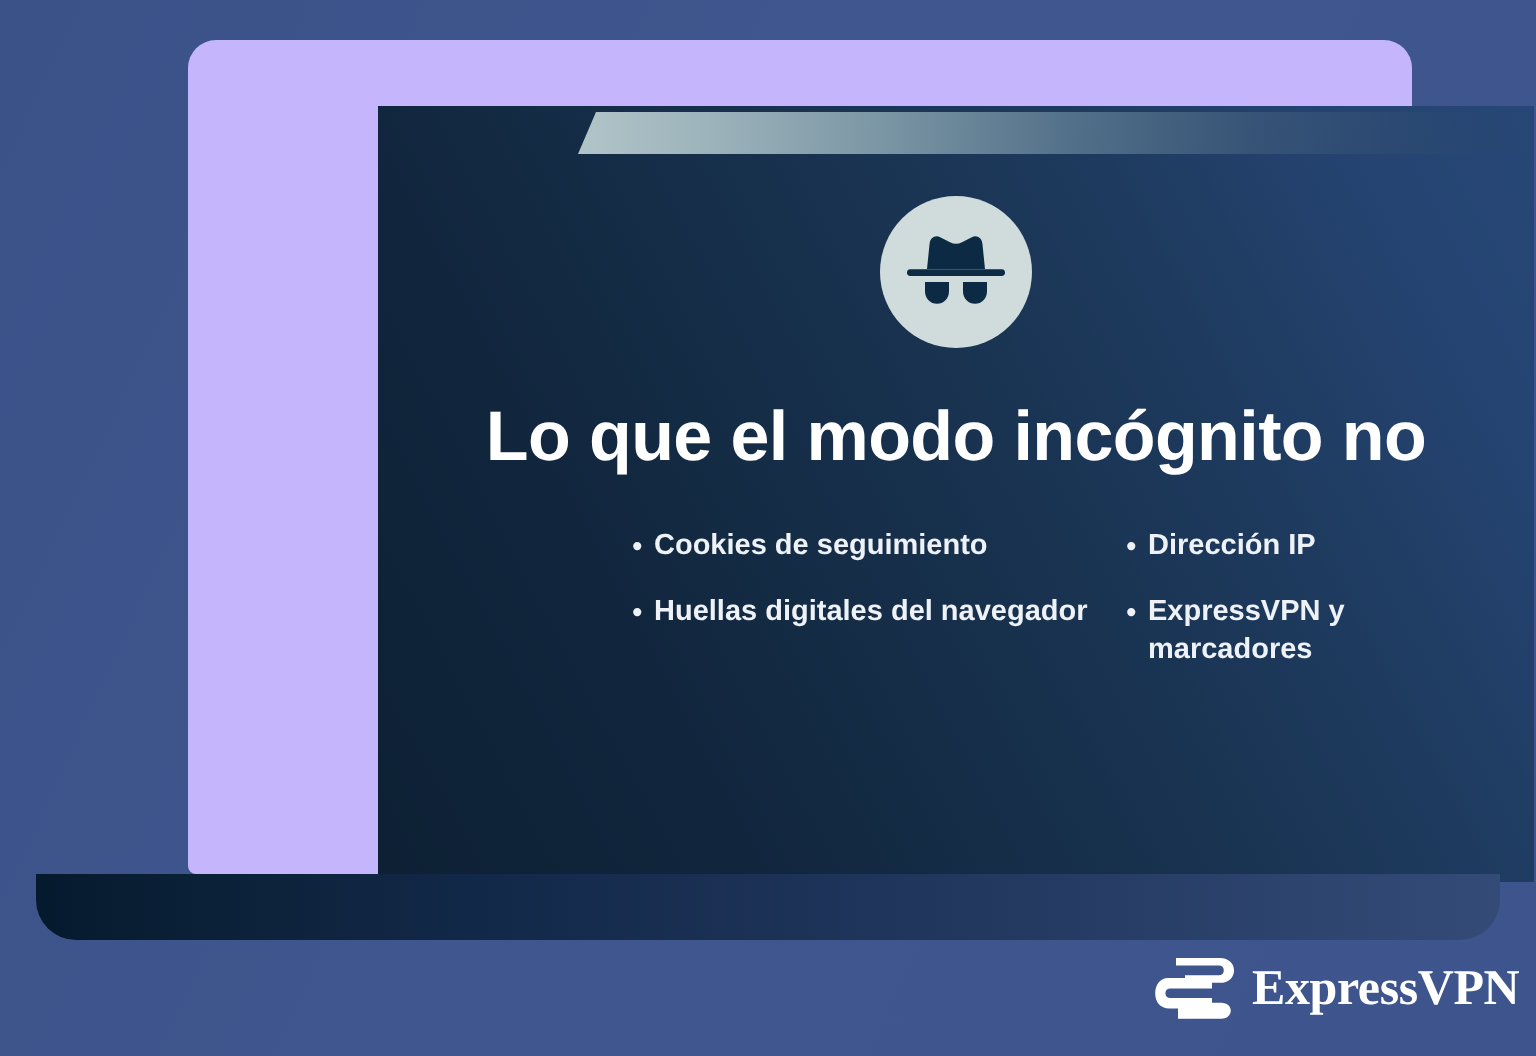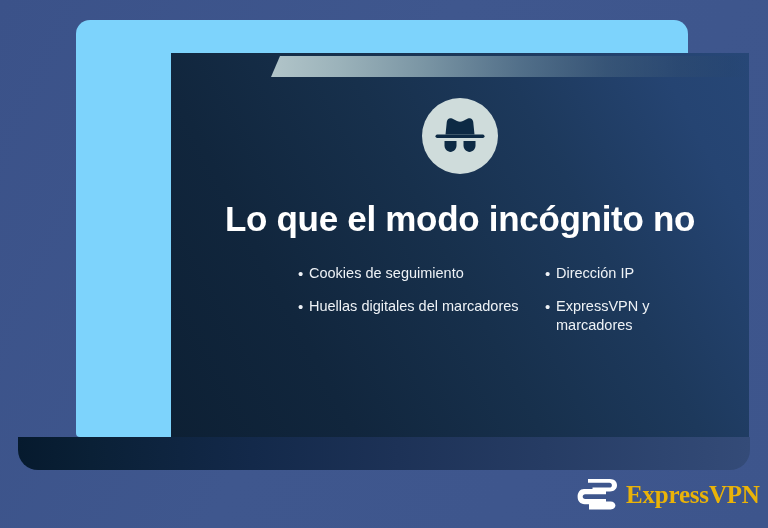--- a/index.html
+++ b/index.html
@@ -26,25 +26,25 @@
   #laptop {
     position: absolute;
     left: 0;
     top: 0;
     width: 768px;
     height: 528px;
   }
 
   #laptop-bezel {
     position: absolute;
-    left: 76px;
+    left: 94px;
     top: 20px;
     width: 612px;
     height: 417px;
-    background: #7dd3fc;
+    background: #c4b5fd;
     border-radius: 14px 14px 4px 4px;
   }
 
   #laptop-screen {
     position: absolute;
     left: 95px;
     top: 33px;
     width: 578px;
     height: 388px;
     overflow: hidden;
@@ -151,39 +151,39 @@
     line-height: 19px;
   }
   .bullet-dot {
     flex: none;
     width: 11px;
     margin-top: 0px;
     font-size: 15px;
     line-height: 19px;
     color: #eef2f6;
   }
-  .bullet-text { flex: 1; }
+  .bullet-text { flex: 1; font-weight: bold; }
 
   
   #expressvpn-logo {
     position: absolute;
     left: 576px;
     top: 474px;
     height: 40px;
     display: flex;
     align-items: center;
   }
   #expressvpn-mark {
     width: 42px;
     height: 34px;
     flex: none;
   }
   #expressvpn-wordmark {
     margin-left: 8px;
-    color: #eab308;
+    color: #ffffff;
     font-family: "Liberation Serif", serif;
     font-size: 25px;
     font-weight: bold;
     letter-spacing: -0.2px;
     line-height: 1;
   }
 </style>
 </head>
 <body>
 
@@ -213,21 +213,21 @@
 
         <div id="bullet-columns">
 
           <div id="bullet-column-left" class="bullet-column">
             <div class="bullet-item">
               <span class="bullet-dot">•</span>
               <span class="bullet-text">Cookies de seguimiento</span>
             </div>
             <div class="bullet-item">
               <span class="bullet-dot">•</span>
-              <span class="bullet-text">Huellas digitales del marcadores</span>
+              <span class="bullet-text">Huellas digitales del navegador</span>
             </div>
           </div>
 
           <div id="bullet-column-right" class="bullet-column">
             <div class="bullet-item">
               <span class="bullet-dot">•</span>
               <span class="bullet-text">Dirección IP</span>
             </div>
             <div class="bullet-item">
               <span class="bullet-dot">•</span>

